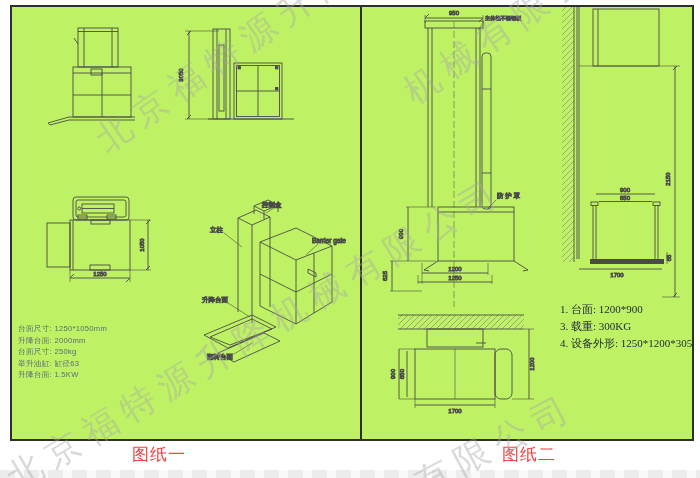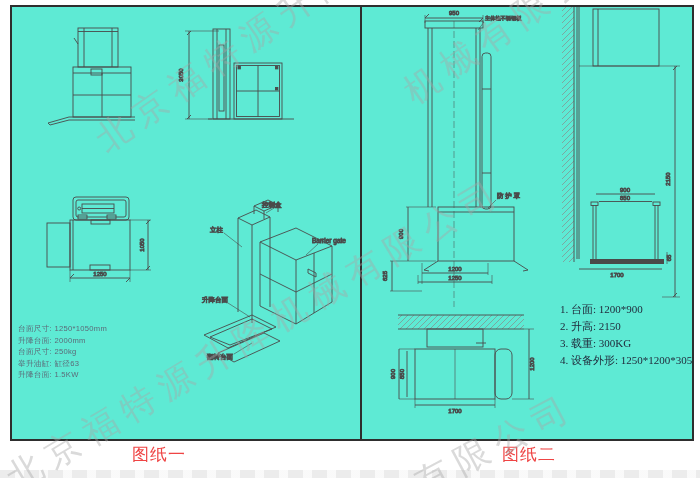--- a/index.html
+++ b/index.html
@@ -1,18 +1,18 @@
 <!DOCTYPE html>
 <html><head>
 <meta charset="utf-8">
 <style>
   html,body{margin:0;padding:0;}
   body{font-family:"Liberation Sans", sans-serif; background:#ffffff;}
   .stage{position:relative;width:700px;height:478px;background:#ffffff;overflow:hidden;}
-  .panel{position:absolute;border:2px solid #2e2e2e;background:#5eead4;overflow:hidden;}
+  .panel{position:absolute;border:2px solid #2e2e2e;background:#bef264;overflow:hidden;}
   #panel-left{left:10px;top:5px;width:342px;height:432px;padding-left:16px;}
   #panel-right{left:360px;top:5px;width:330px;height:432px;}
   svg{position:absolute;left:0;top:0;}
   svg text{font-family:"Liberation Sans", sans-serif;fill:#5f5f5f;}
   .dimtext{font-size:6px;}
   .cnlabel{font-size:6.5px;fill:#4f4f4f;}
   .spec-block{position:absolute;left:6px;top:316px;font-size:7.6px;line-height:11.6px;
               color:#5c6a78;letter-spacing:0.3px;white-space:nowrap;}
   .spec-list{position:absolute;left:198px;top:294px;font-size:11px;line-height:17px;
              color:#1f2638;font-family:"Liberation Serif", serif;white-space:nowrap;}
@@ -252,21 +252,20 @@
           <line x1="53" y1="392" x2="53" y2="401" stroke-width="0.6"></line>
           <line x1="133" y1="392" x2="133" y2="401" stroke-width="0.6"></line>
           <line x1="53" y1="398" x2="133" y2="398"></line>
           <text class="dimtext" x="93" y="406" text-anchor="middle">1700</text>
         </g>
       </g>
     </svg>
 
     <div class="spec-list">
       <div>1. 台面: 1200*900</div>
-      <div>2. 升高: 2150</div>
       <div>3. 载重: 300KG</div>
       <div>4. 设备外形: 1250*1200*3050</div>
     </div>
   </div>
 
   <div class="caption" id="caption-left">图纸一</div>
   <div class="caption" id="caption-right">图纸二</div>
 
   <div>
     <div class="wm wm35" style="left:100px;top:120px;">北京福特源升降机械有限公司</div>

